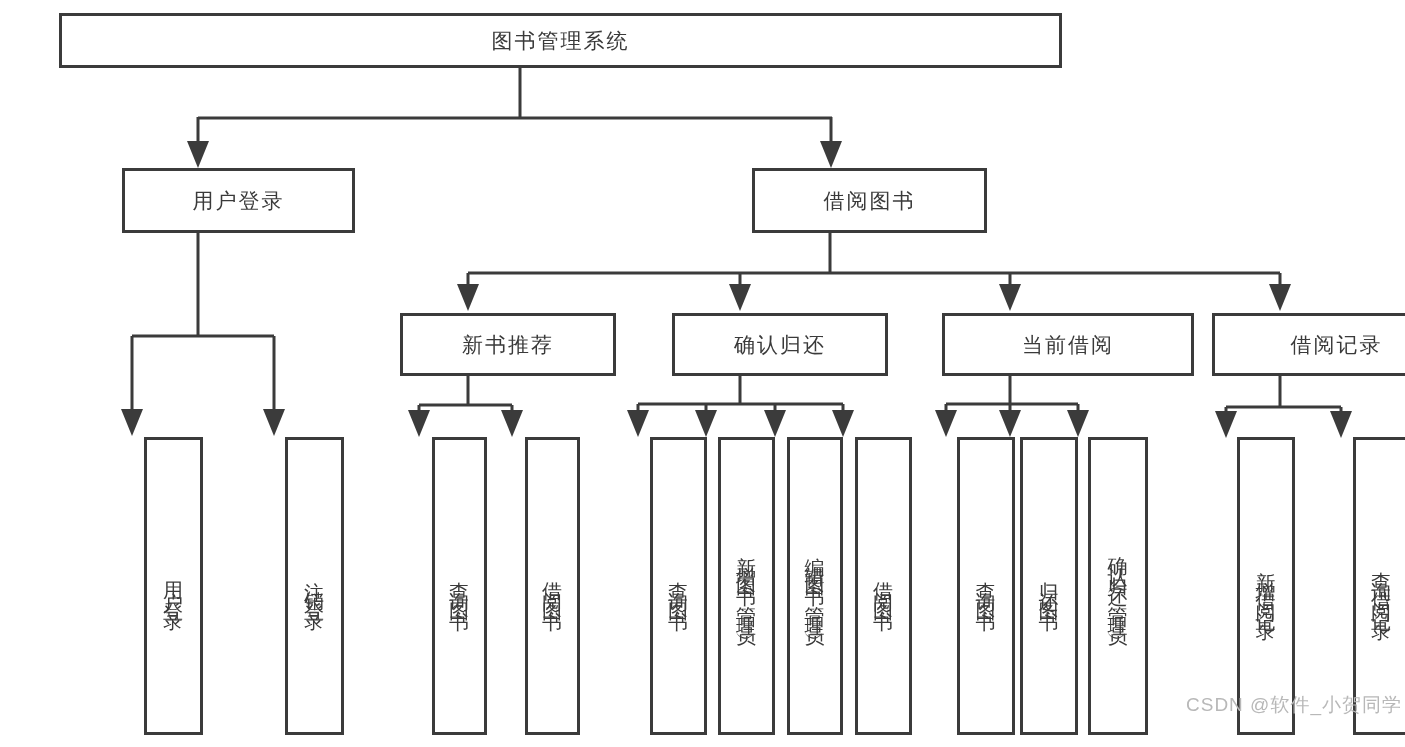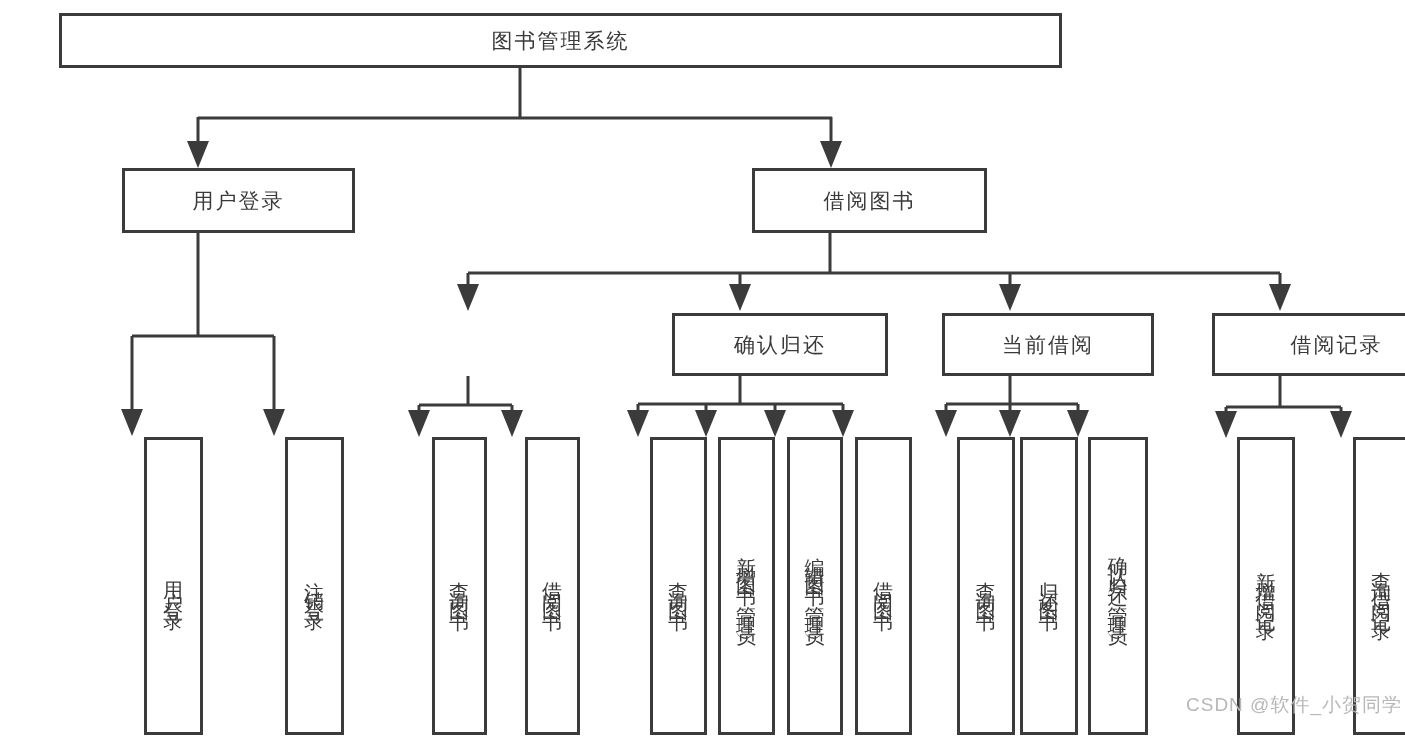--- a/index.html
+++ b/index.html
@@ -82,24 +82,27 @@
   <div class="hline" style="left:468px;top:273px;width:812px"></div>
   <div class="vline" style="left:468px;top:273px;height:12px"></div>
   <div class="arrow" style="left:468px;top:284px"></div>
   <div class="vline" style="left:740px;top:273px;height:12px"></div>
   <div class="arrow" style="left:740px;top:284px"></div>
   <div class="vline" style="left:1010px;top:273px;height:12px"></div>
   <div class="arrow" style="left:1010px;top:284px"></div>
   <div class="vline" style="left:1280px;top:273px;height:12px"></div>
   <div class="arrow" style="left:1280px;top:284px"></div>
 
+  <div class="box hbox" style="left:360px;top:313px;width:216px;height:63px">
+    <span>新书推荐</span>
+  </div>
   <div class="box hbox" style="left:632px;top:313px;width:216px;height:63px">
     <span>确认归还</span>
   </div>
-  <div class="box hbox" style="left:902px;top:313px;width:212px;height:63px">
+  <div class="box hbox" style="left:902px;top:313px;width:252px;height:63px">
     <span>当前借阅</span>
   </div>
   <div class="box hbox" style="left:1172px;top:313px;width:249px;height:63px">
     <span>借阅记录</span>
   </div>
 
   <div class="vline" style="left:468px;top:376px;height:29px"></div>
   <div class="hline" style="left:419px;top:405px;width:93px"></div>
   <div class="vline" style="left:419px;top:405px;height:7px"></div>
   <div class="arrow" style="left:419px;top:410px"></div>

